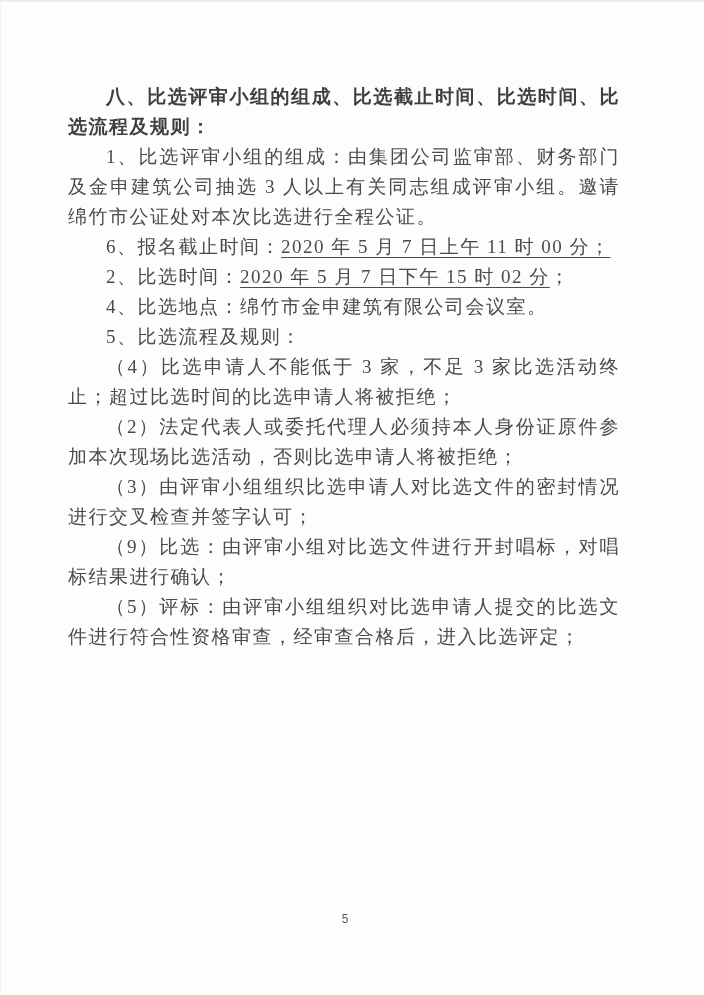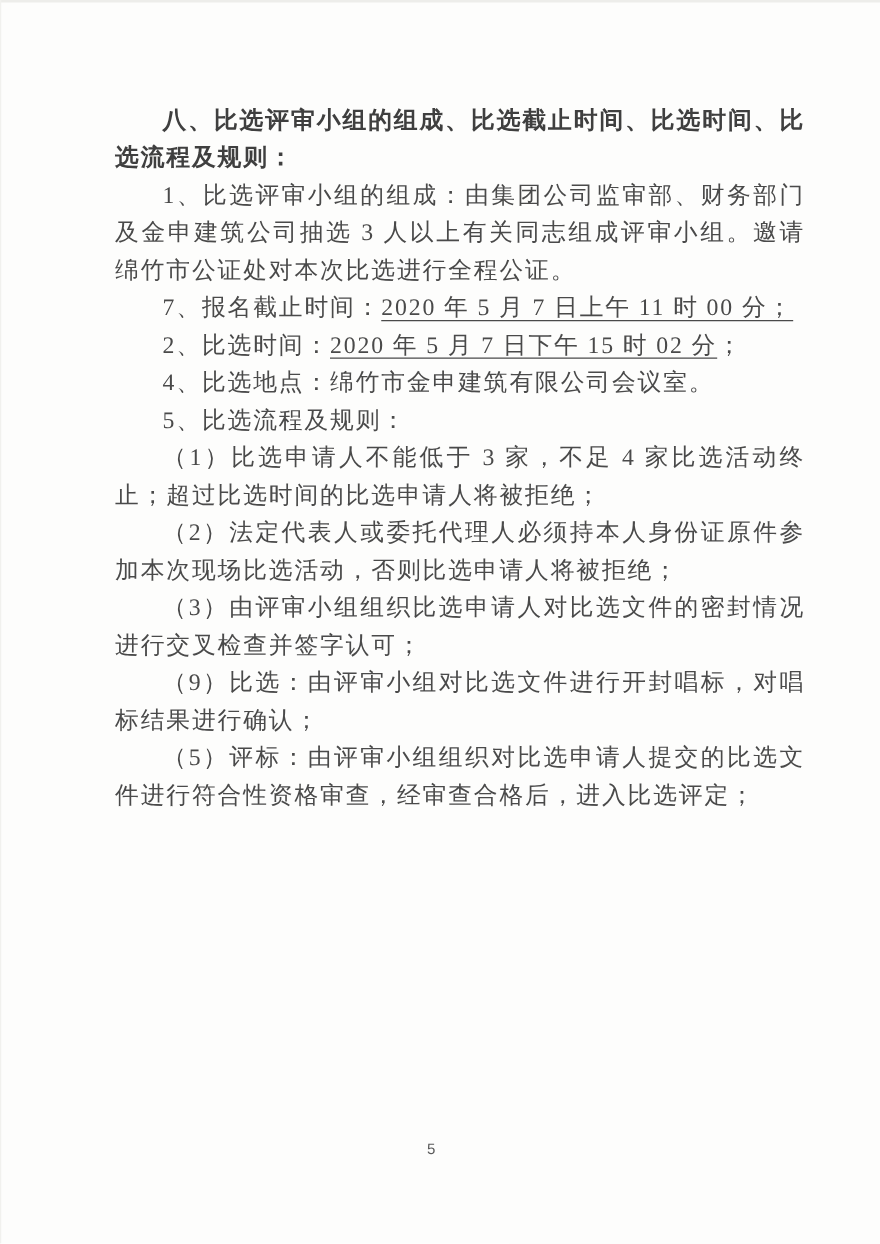--- a/index.html
+++ b/index.html
@@ -19,21 +19,21 @@
     background: #ededea;
   }
   .scan-edge-left {
     position: absolute;
     top: 0; bottom: 0; left: 0;
     width: 1px;
     background: #f1f1ee;
   }
   .doc-body {
     position: absolute;
-    left: 92px;
+    left: 68px;
     top: 82px;
     width: 552px;
     font-size: 19px;
     line-height: 30px;
     text-align: justify;
     text-justify: inter-character;
     letter-spacing: 1.5px;
   }
   .doc-body p {
     margin: 0;
@@ -64,29 +64,29 @@
 
 <div class="page">
   <div class="scan-edge-top"></div>
   <div class="scan-edge-left"></div>
 
   <div class="doc-body">
     <p class="heading">八、比选评审小组的组成、比选截止时间、比选时间、比选流程及规则：</p>
 
     <p>1、比选评审小组的组成：由集团公司监审部、财务部门及金申建筑公司抽选 3 人以上有关同志组成评审小组。邀请绵竹市公证处对本次比选进行全程公证。</p>
 
-    <p><span>7、报名截止时间：</span><span class="u">2020 年 5 月 7 日上午 11 时 00 分；</span><span></span></p>
+    <p><span>6、报名截止时间：</span><span class="u">2020 年 5 月 7 日上午 11 时 00 分；</span><span></span></p>
 
     <p><span>2、比选时间：</span><span class="u">2020 年 5 月 7 日下午 15 时 02 分</span><span>；</span></p>
 
     <p>4、比选地点：绵竹市金申建筑有限公司会议室。</p>
 
     <p>5、比选流程及规则：</p>
 
-    <p>（1）比选申请人不能低于 3 家，不足 4 家比选活动终止；超过比选时间的比选申请人将被拒绝；</p>
+    <p>（4）比选申请人不能低于 3 家，不足 3 家比选活动终止；超过比选时间的比选申请人将被拒绝；</p>
 
     <p>（2）法定代表人或委托代理人必须持本人身份证原件参加本次现场比选活动，否则比选申请人将被拒绝；</p>
 
     <p>（3）由评审小组组织比选申请人对比选文件的密封情况进行交叉检查并签字认可；</p>
 
     <p>（9）比选：由评审小组对比选文件进行开封唱标，对唱标结果进行确认；</p>
 
     <p>（5）评标：由评审小组组织对比选申请人提交的比选文件进行符合性资格审查，经审查合格后，进入比选评定；</p>
 
   </div>

